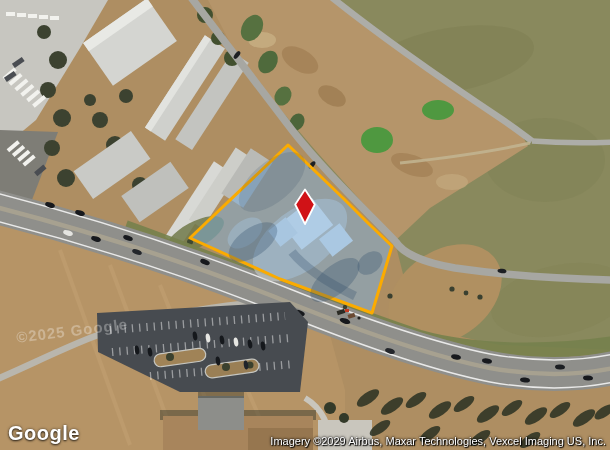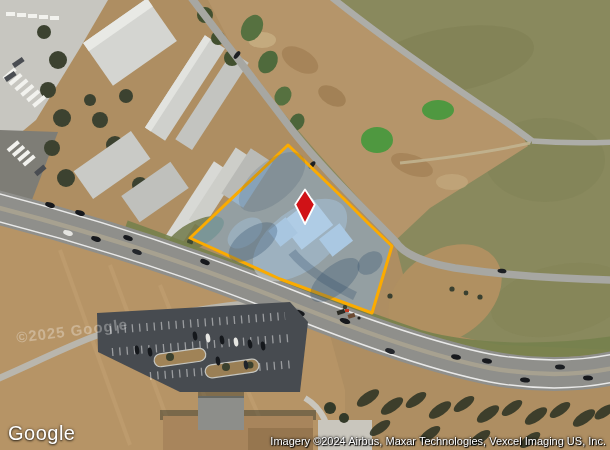--- a/index.html
+++ b/index.html
@@ -4,21 +4,21 @@
 <style>
   html,body{margin:0;padding:0;background:#222;}
   .map-root{
     position:relative;width:610px;height:450px;overflow:hidden;
     font-family:"Liberation Sans",sans-serif;
     user-select:none;
   }
   .map-root svg{display:block;position:absolute;left:0;top:0;}
   .google-logo{
     position:absolute;left:8px;bottom:5px;
-    font-size:20px;font-weight:normal;letter-spacing:.5px;color:#fff;
+    font-size:20px;font-weight:bold;letter-spacing:.5px;color:#fff;
     text-shadow:0 1px 2px rgba(0,0,0,.7),0 0 3px rgba(0,0,0,.5);
     cursor:pointer;
   }
   .attribution{
     position:absolute;right:4px;bottom:3px;
     font-size:11px;color:#fff;white-space:nowrap;
     text-shadow:0 0 2px #000,1px 1px 1px #000,0 0 3px rgba(0,0,0,.8);
   }
   .watermark{
     position:absolute;left:16px;top:322px;
@@ -294,14 +294,14 @@
     <ellipse cx="370" cy="263" rx="14" ry="10" transform="rotate(-40 370 263)"></ellipse>
     <ellipse cx="272" cy="182" rx="40" ry="20" fill="rgba(25,60,85,0.14)" transform="rotate(-40 272 182)"></ellipse>
     <path d="M292,252 C305,268 330,284 355,296" stroke="rgba(45,75,105,0.28)" stroke-width="9" fill="none"></path>
   </g>
 
   <path fill="#D01217" stroke="#FFFFFF" stroke-width="1.8" stroke-linejoin="round" d="M305 189.5 L314.8 204.5 L305 224 L295.2 204.5 Z"></path>
 </svg>
 
 <div class="watermark">©2025 Google</div>
 <div class="google-logo">Google</div>
-<div class="attribution">Imagery ©2024 Airbus, Maxar Technologies, Vexcel Imaging US, Inc.</div>
+<div class="attribution">Imagery ©2029 Airbus, Maxar Technologies, Vexcel Imaging US, Inc.</div>
 </div>
 
 </body></html>

